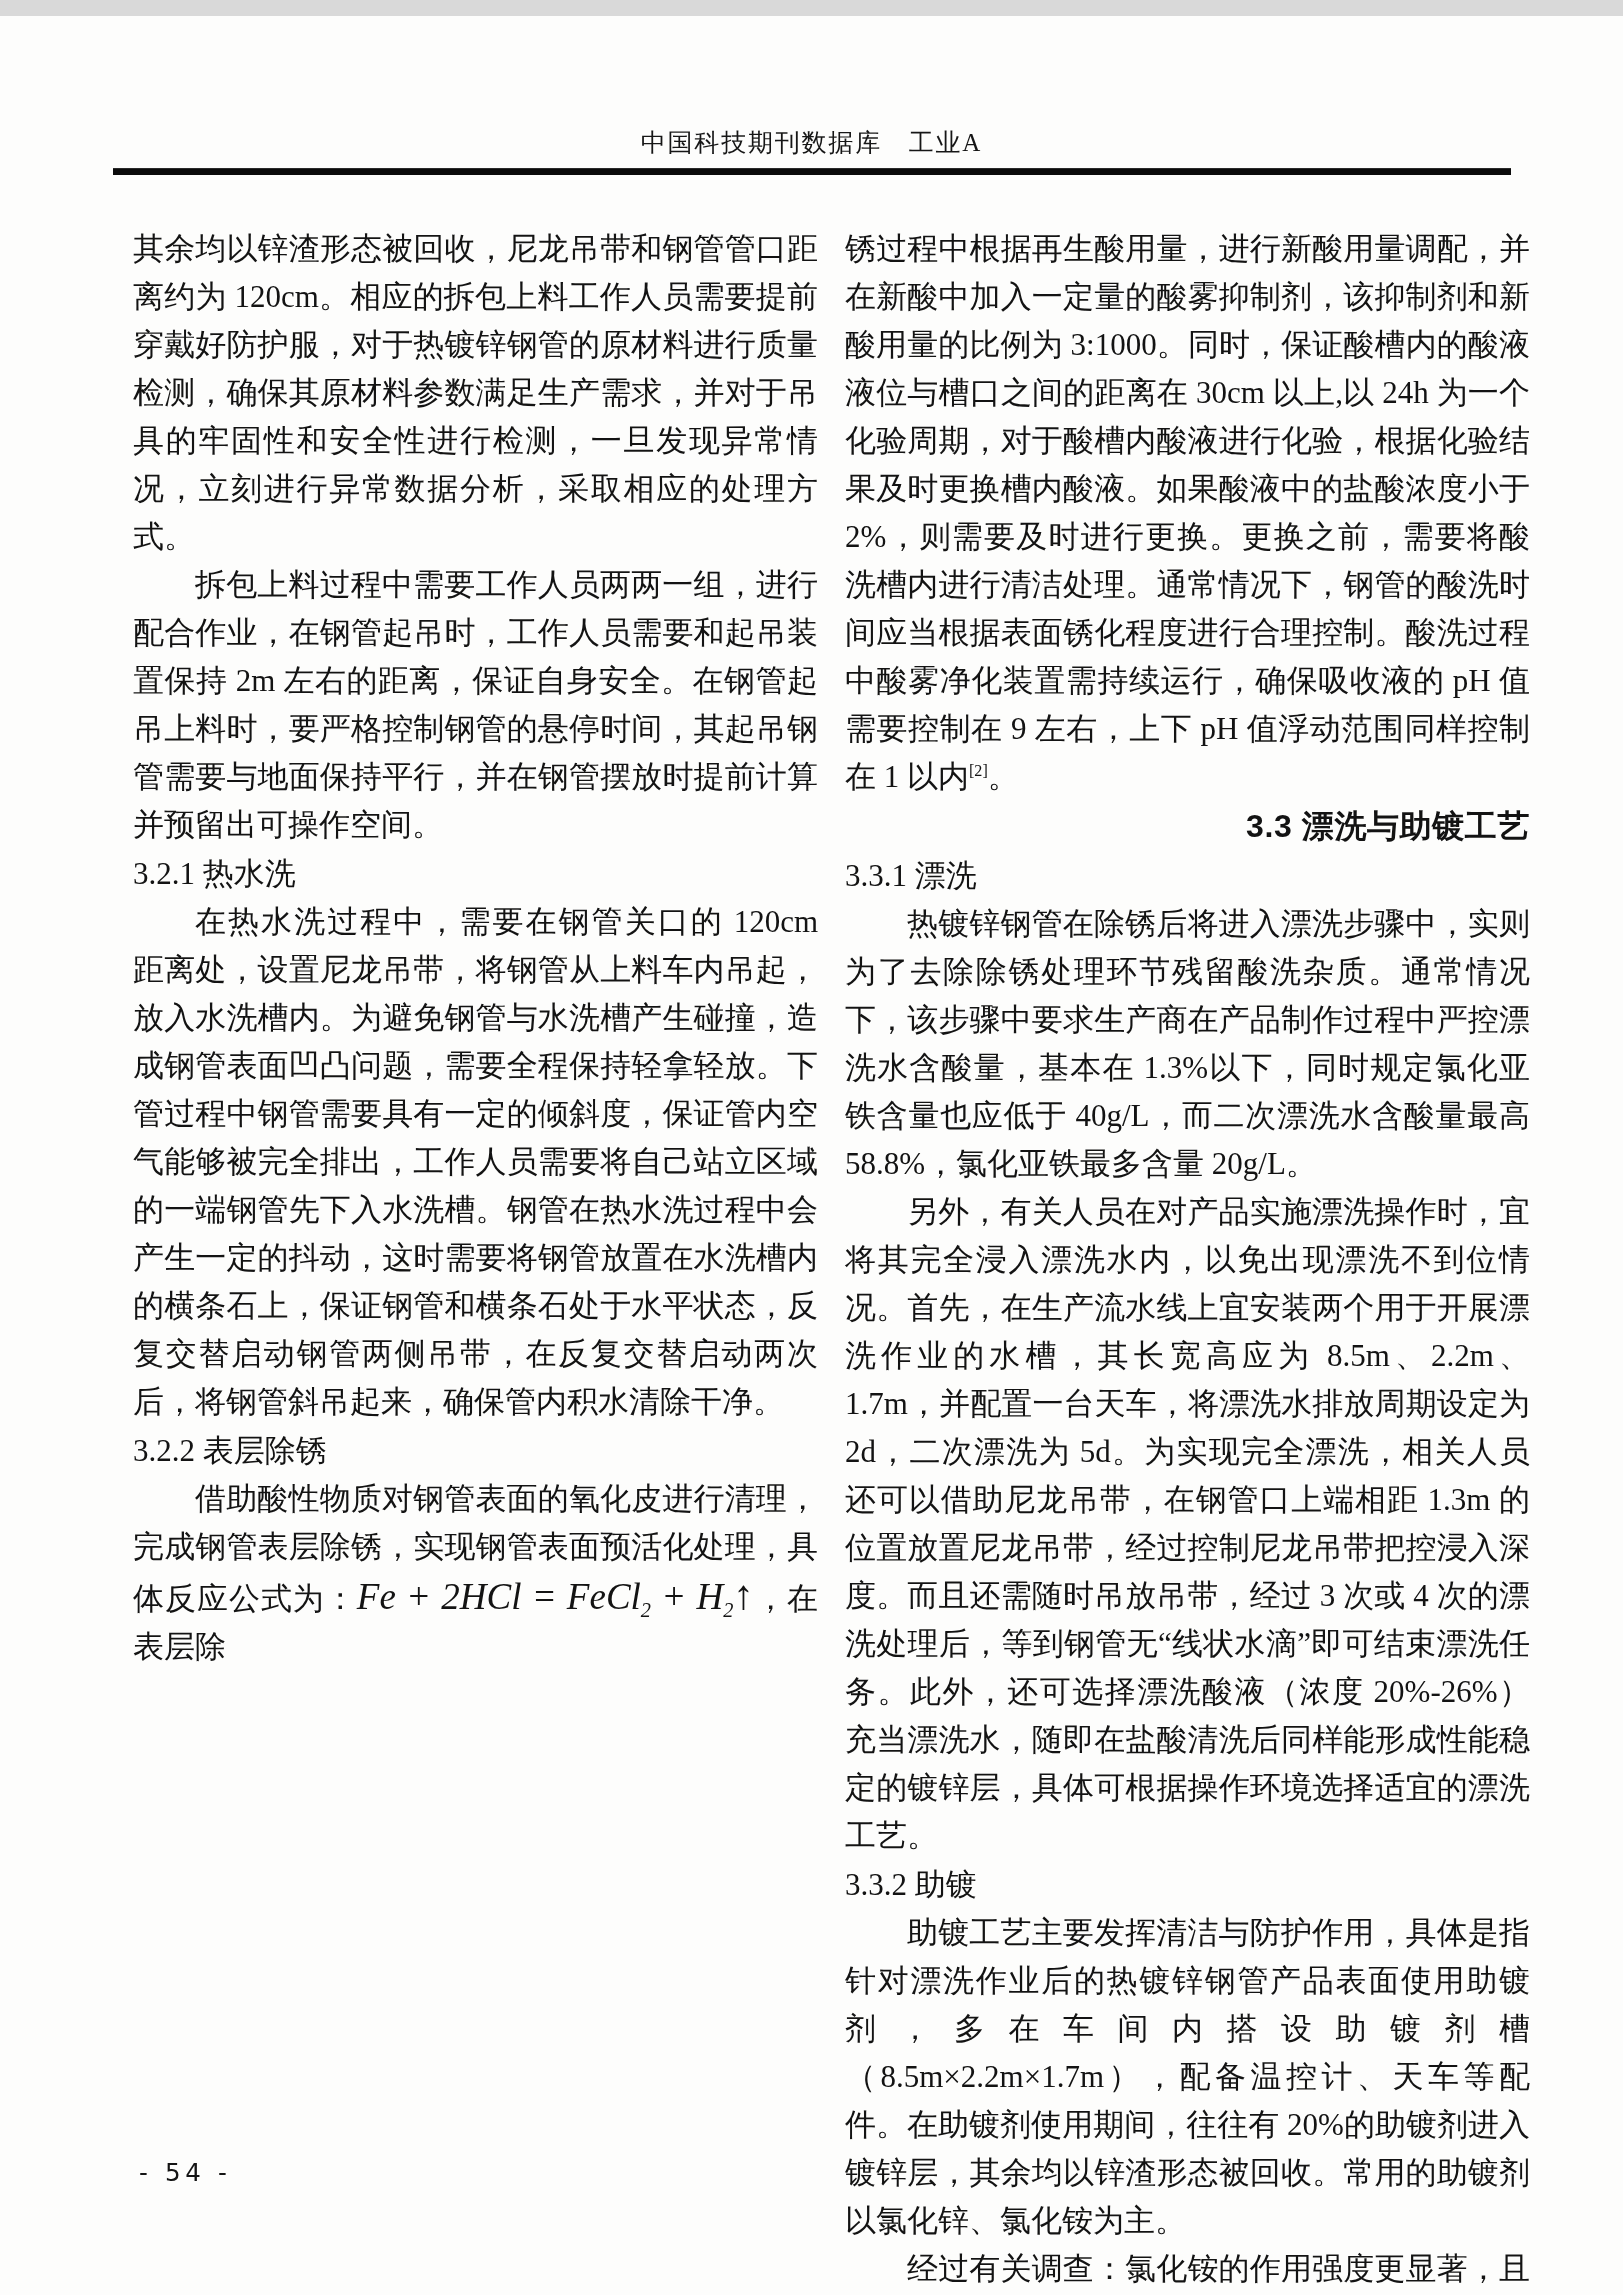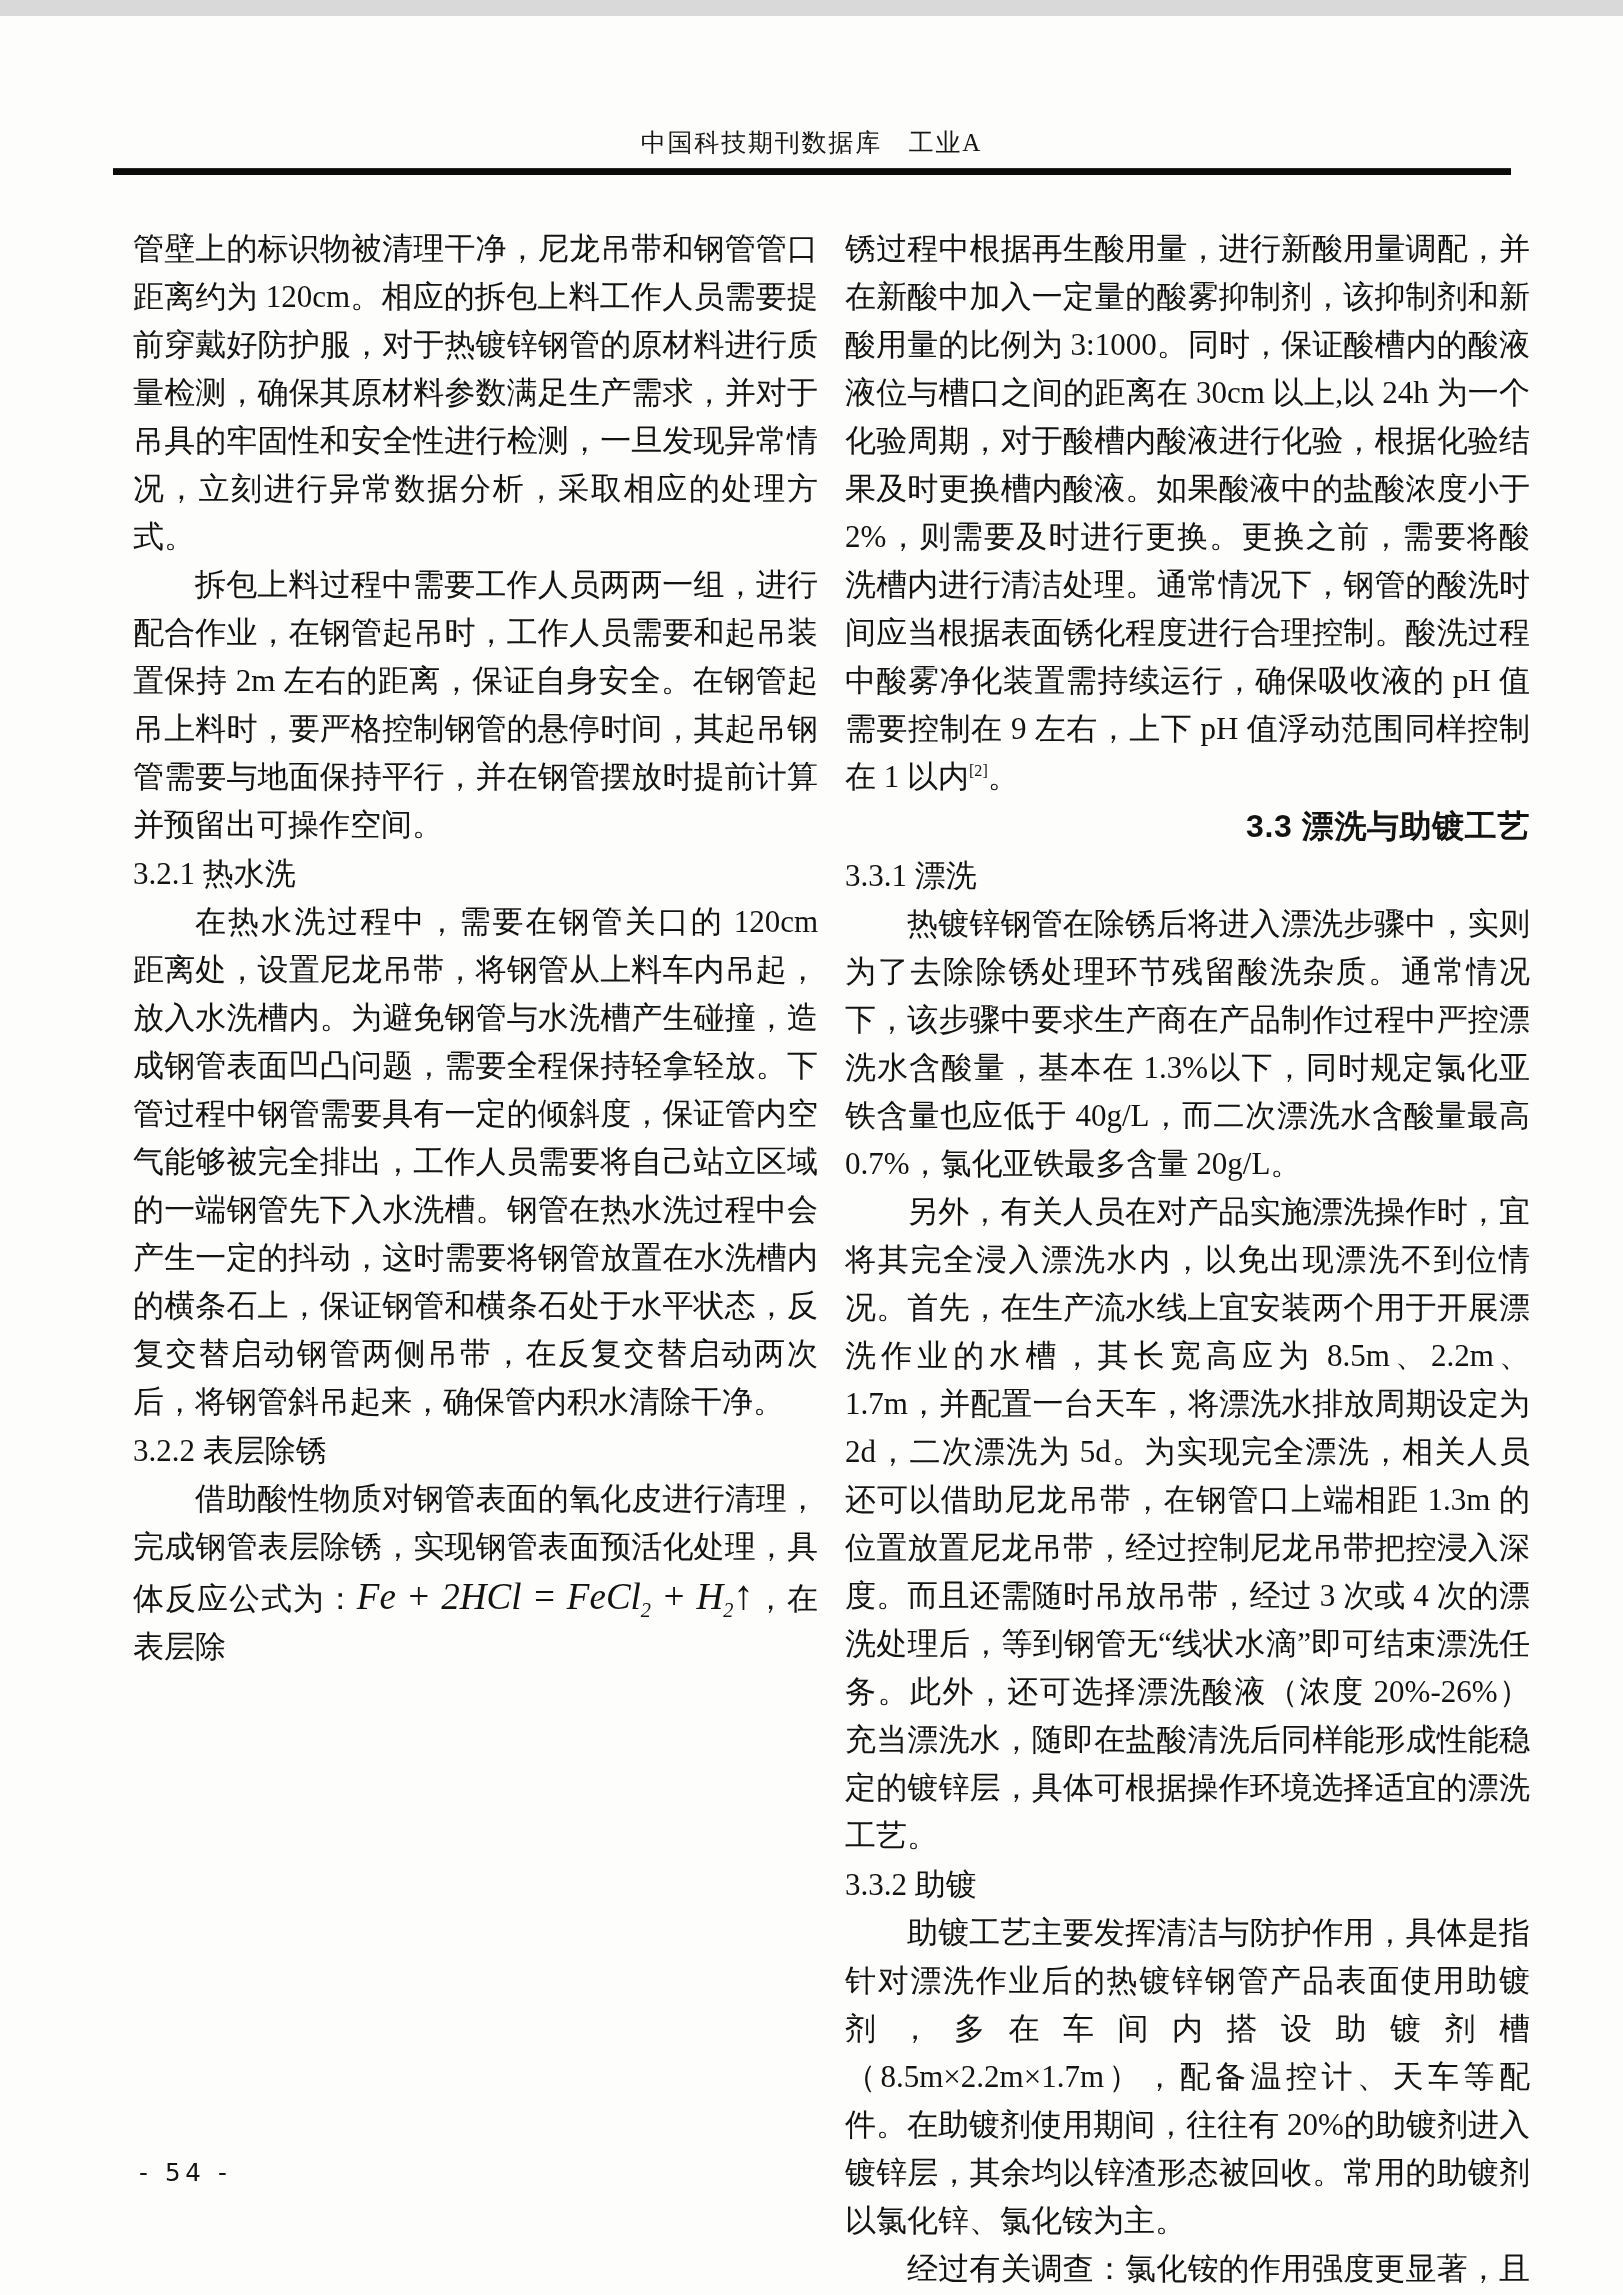--- a/index.html
+++ b/index.html
@@ -87,33 +87,33 @@
 <div class="page">
 
   <div class="header">
     <div class="journal-title">中国科技期刊数据库　工业A</div>
     <div class="header-rule"></div>
   </div>
 
   <div class="columns">
 
     <div class="col">
-      <p>管壁上的标识物被清理干净，尼龙吊带和钢管管口距离约为 120cm。相应的拆包上料工作人员需要提前穿戴好防护服，对于热镀锌钢管的原材料进行质量检测，确保其原材料参数满足生产需求，并对于吊具的牢固性和安全性进行检测，一旦发现异常情况，立刻进行异常数据分析，采取相应的处理方式。</p>
+      <p>其余均以锌渣形态被回收，尼龙吊带和钢管管口距离约为 120cm。相应的拆包上料工作人员需要提前穿戴好防护服，对于热镀锌钢管的原材料进行质量检测，确保其原材料参数满足生产需求，并对于吊具的牢固性和安全性进行检测，一旦发现异常情况，立刻进行异常数据分析，采取相应的处理方式。</p>
       <p class="indent">拆包上料过程中需要工作人员两两一组，进行配合作业，在钢管起吊时，工作人员需要和起吊装置保持 2m 左右的距离，保证自身安全。在钢管起吊上料时，要严格控制钢管的悬停时间，其起吊钢管需要与地面保持平行，并在钢管摆放时提前计算并预留出可操作空间。</p>
       <h4 class="h-sub">3.2.1 热水洗</h4>
       <p class="indent">在热水洗过程中，需要在钢管关口的 120cm 距离处，设置尼龙吊带，将钢管从上料车内吊起，放入水洗槽内。为避免钢管与水洗槽产生碰撞，造成钢管表面凹凸问题，需要全程保持轻拿轻放。下管过程中钢管需要具有一定的倾斜度，保证管内空气能够被完全排出，工作人员需要将自己站立区域的一端钢管先下入水洗槽。钢管在热水洗过程中会产生一定的抖动，这时需要将钢管放置在水洗槽内的横条石上，保证钢管和横条石处于水平状态，反复交替启动钢管两侧吊带，在反复交替启动两次后，将钢管斜吊起来，确保管内积水清除干净。</p>
       <h4 class="h-sub">3.2.2 表层除锈</h4>
       <p class="indent"><span>借助酸性物质对钢管表面的氧化皮进行清理，完成钢管表层除锈，实现钢管表面预活化处理，具体反应公式为：</span><span class="formula"><span>Fe + 2HCl = FeCl</span><sub>2</sub><span> + H</span><sub>2</sub><span class="formula-arrow">↑</span></span><span>，在表层除</span></p>
     </div>
 
     <div class="col">
       <p><span>锈过程中根据再生酸用量，进行新酸用量调配，并在新酸中加入一定量的酸雾抑制剂，该抑制剂和新酸用量的比例为 3:1000。同时，保证酸槽内的酸液液位与槽口之间的距离在 30cm 以上,以 24h 为一个化验周期，对于酸槽内酸液进行化验，根据化验结果及时更换槽内酸液。如果酸液中的盐酸浓度小于 2%，则需要及时进行更换。更换之前，需要将酸洗槽内进行清洁处理。通常情况下，钢管的酸洗时间应当根据表面锈化程度进行合理控制。酸洗过程中酸雾净化装置需持续运行，确保吸收液的 pH 值需要控制在 9 左右，上下 pH 值浮动范围同样控制在 1 以内</span><sup class="ref">[2]</sup><span>。</span></p>
       <h3 class="h-bold">3.3 漂洗与助镀工艺</h3>
       <h4 class="h-sub">3.3.1 漂洗</h4>
-      <p class="indent">热镀锌钢管在除锈后将进入漂洗步骤中，实则为了去除除锈处理环节残留酸洗杂质。通常情况下，该步骤中要求生产商在产品制作过程中严控漂洗水含酸量，基本在 1.3%以下，同时规定氯化亚铁含量也应低于 40g/L，而二次漂洗水含酸量最高 0.7%，氯化亚铁最多含量 20g/L。</p>
+      <p class="indent">热镀锌钢管在除锈后将进入漂洗步骤中，实则为了去除除锈处理环节残留酸洗杂质。通常情况下，该步骤中要求生产商在产品制作过程中严控漂洗水含酸量，基本在 1.3%以下，同时规定氯化亚铁含量也应低于 40g/L，而二次漂洗水含酸量最高 58.8%，氯化亚铁最多含量 20g/L。</p>
       <p class="indent">另外，有关人员在对产品实施漂洗操作时，宜将其完全浸入漂洗水内，以免出现漂洗不到位情况。首先，在生产流水线上宜安装两个用于开展漂洗作业的水槽，其长宽高应为 8.5m、2.2m、1.7m，并配置一台天车，将漂洗水排放周期设定为 2d，二次漂洗为 5d。为实现完全漂洗，相关人员还可以借助尼龙吊带，在钢管口上端相距 1.3m 的位置放置尼龙吊带，经过控制尼龙吊带把控浸入深度。而且还需随时吊放吊带，经过 3 次或 4 次的漂洗处理后，等到钢管无“线状水滴”即可结束漂洗任务。此外，还可选择漂洗酸液（浓度 20%-26%）充当漂洗水，随即在盐酸清洗后同样能形成性能稳定的镀锌层，具体可根据操作环境选择适宜的漂洗工艺。</p>
       <h4 class="h-sub">3.3.2 助镀</h4>
       <p class="indent">助镀工艺主要发挥清洁与防护作用，具体是指针对漂洗作业后的热镀锌钢管产品表面使用助镀剂，多在车间内搭设助镀剂槽（8.5m×2.2m×1.7m），配备温控计、天车等配件。在助镀剂使用期间，往往有 20%的助镀剂进入镀锌层，其余均以锌渣形态被回收。常用的助镀剂以氯化锌、氯化铵为主。</p>
       <p class="indent">经过有关调查：氯化铵的作用强度更显著，且能</p>
     </div>
 
   </div>
 
   <div class="footer">
     <span class="page-number">- 54 -</span>

